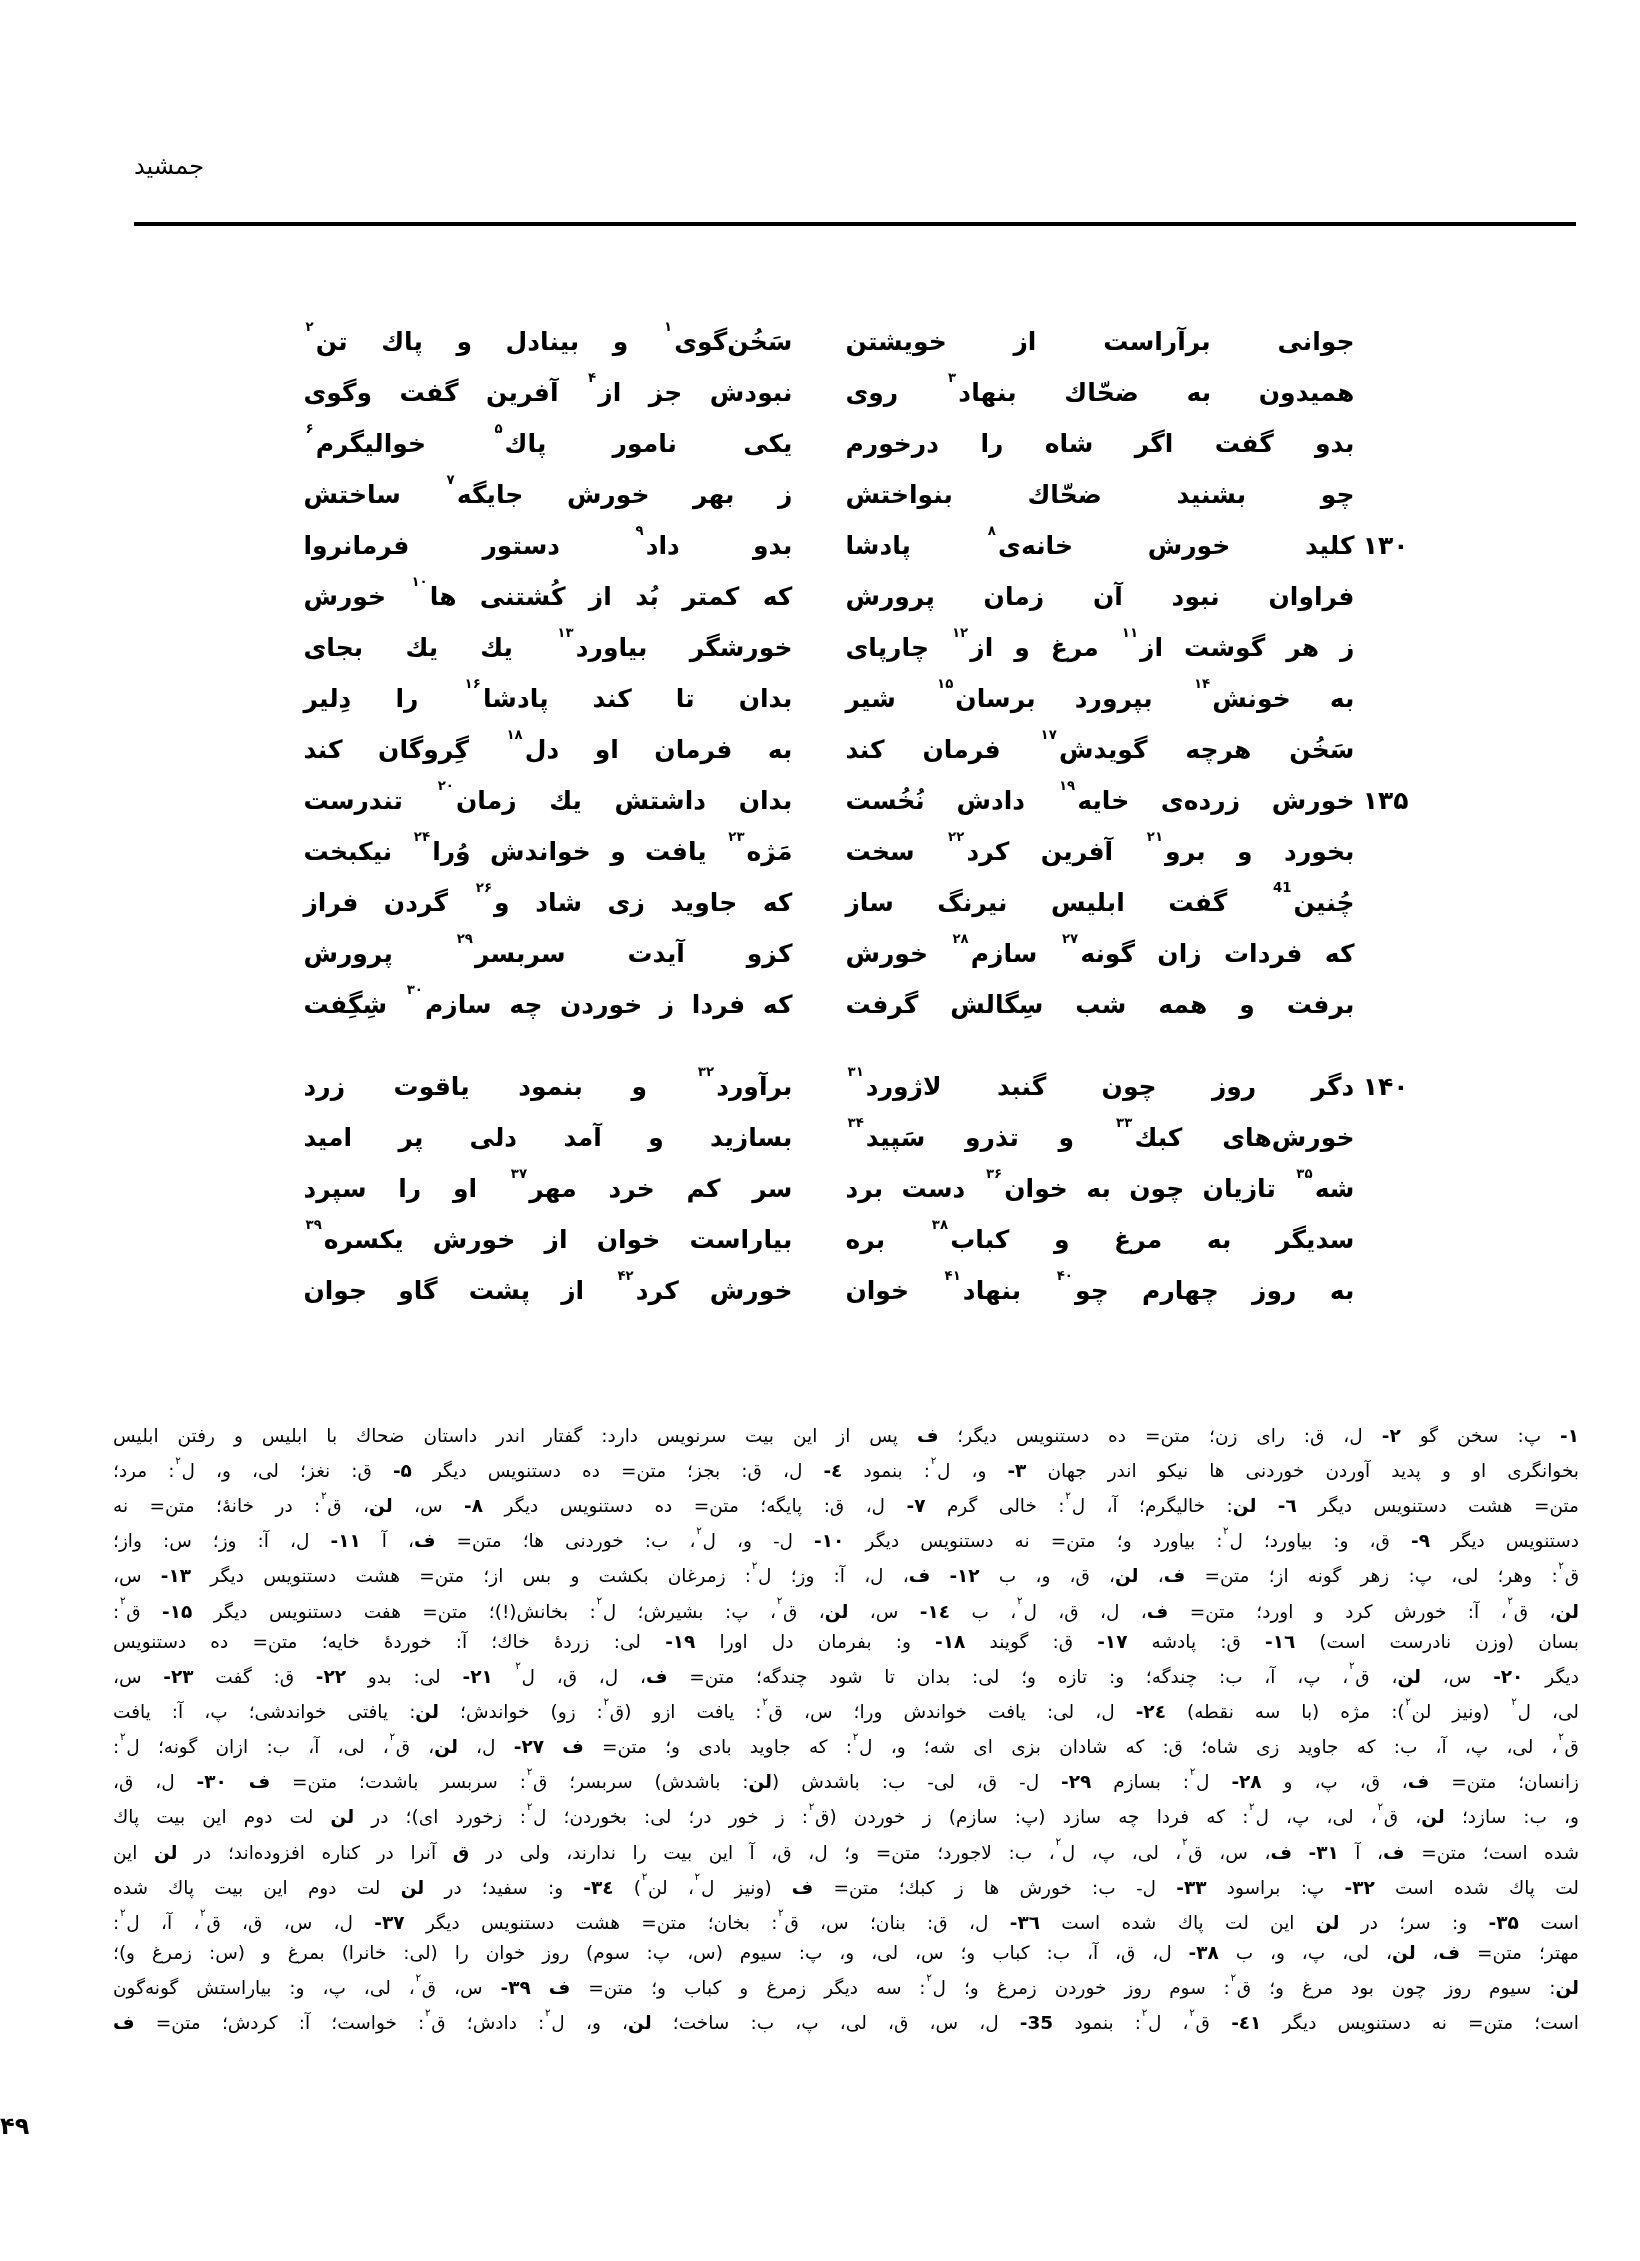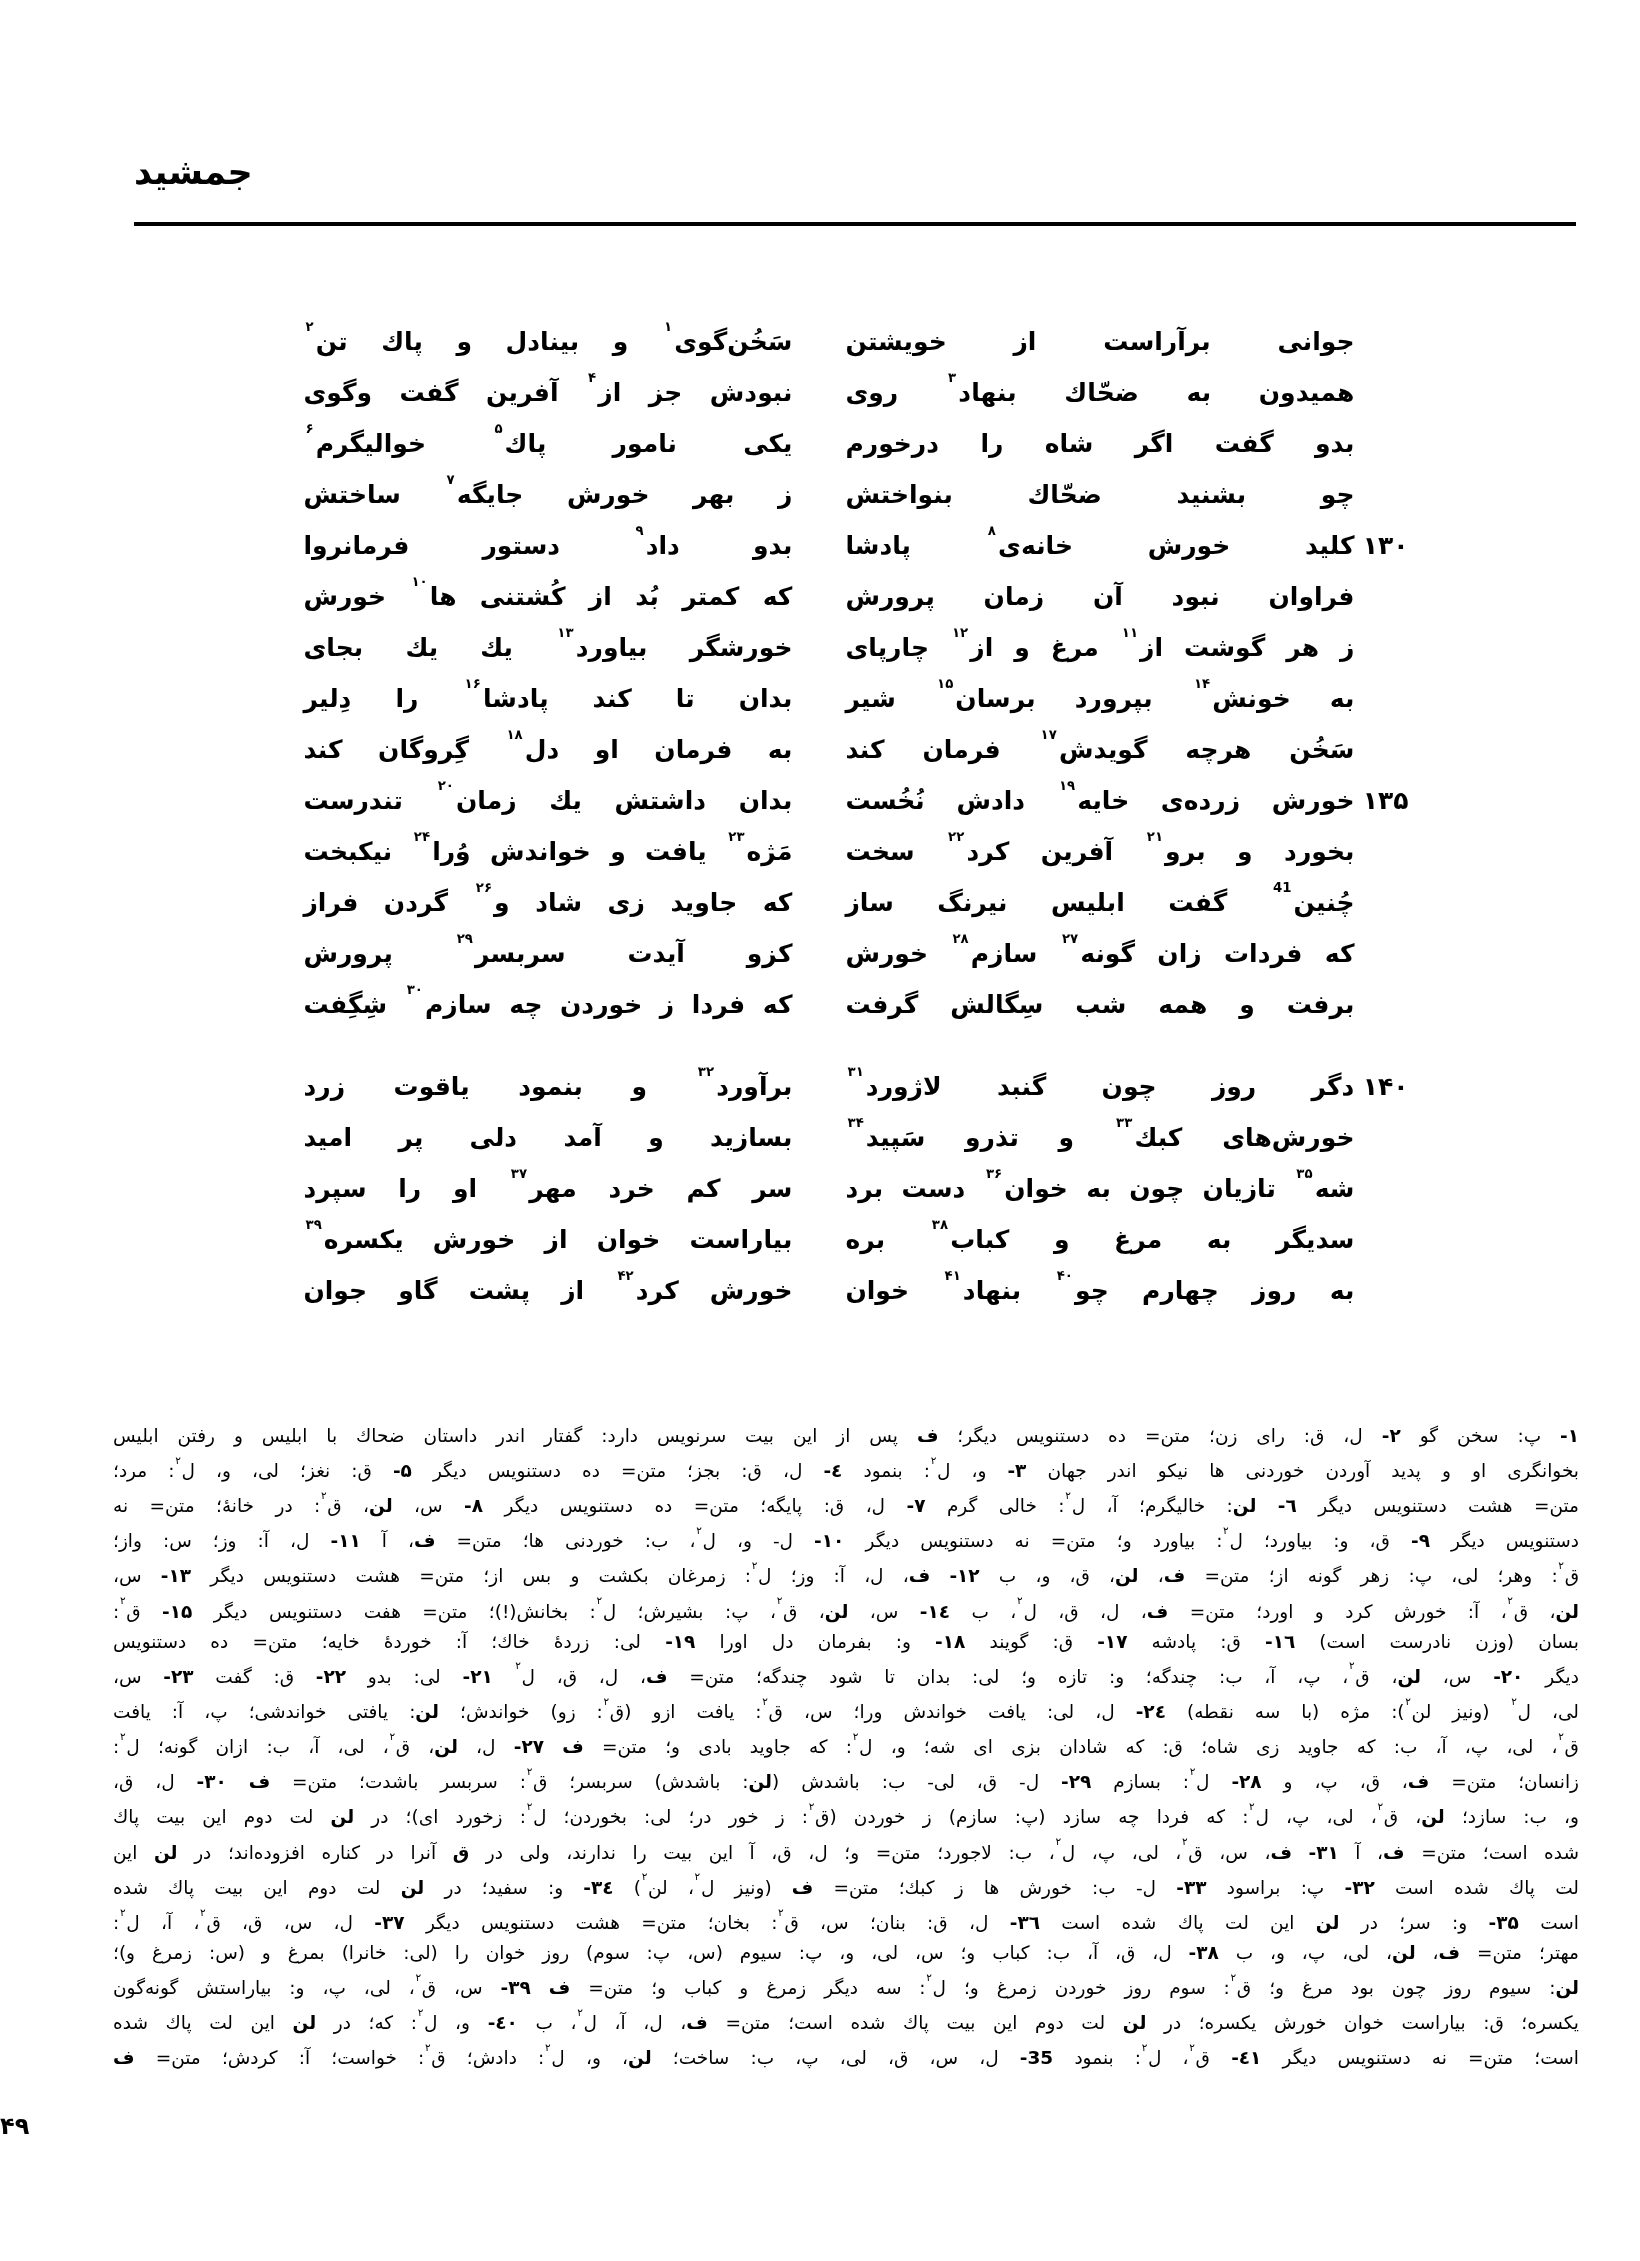--- a/index.html
+++ b/index.html
@@ -9,21 +9,21 @@
     position: relative;
     font-family: "DejaVu Sans", sans-serif;
     color: #000;
     direction: rtl;
   }
   .page { position: absolute; inset: 0; background: #fff; }
 
   
   .header-title {
     position: absolute; top: 152px; left: 134px;
-    font-size: 35px; font-weight: bold; letter-spacing: 0.7px;
+    font-size: 24px; font-weight: normal; letter-spacing: 0.7px;
   }
   .header-rule {
     position: absolute; top: 222px; left: 134px;
     width: 1442px; height: 4.2px; background: #000;
   }
 
   
   .poem {
     position: absolute; top: 316px; right: 190px;
     width: 1205px;
@@ -193,20 +193,19 @@
     <div class="fn-line">دیگر  <b>۲۰-</b> س، <b>لن</b>، ق<sup>۲</sup>، پ، آ، ب: چندگه؛ و: تازه و؛ لی: بدان تا شود چندگه؛ متن= <b>ف</b>، ل، ق، ل<sup>۲</sup>  <b>۲۱-</b> لی: بدو  <b>۲۲-</b> ق: گفت  <b>۲۳-</b> س،</div>
     <div class="fn-line">لی، ل<sup>۲</sup> (ونیز لن<sup>۲</sup>): مژه (با سه نقطه)  <b>۲٤-</b> ل، لی: یافت خواندش ورا؛ س، ق<sup>۲</sup>: یافت ازو (ق<sup>۲</sup>: زو) خواندش؛ <b>لن</b>: یافتی خواندشی؛ پ، آ: یافت</div>
     <div class="fn-line">ق<sup>۲</sup>، لی، پ، آ، ب: که جاوید زی شاه؛ ق: که شادان بزی ای شه؛ و، ل<sup>۲</sup>: که جاوید بادی و؛ متن= <b>ف</b>  <b>۲۷-</b> ل، <b>لن</b>، ق<sup>۲</sup>، لی، آ، ب: ازان گونه؛ ل<sup>۲</sup>:</div>
     <div class="fn-line">زانسان؛ متن= <b>ف</b>، ق، پ، و  <b>۲۸-</b> ل<sup>۲</sup>: بسازم  <b>۲۹-</b> ل- ق، لی- ب: باشدش (<b>لن</b>: باشدش) سربسر؛ ق<sup>۲</sup>: سربسر باشدت؛ متن= <b>ف</b>  <b>۳۰-</b> ل، ق،</div>
     <div class="fn-line">و، ب: سازد؛ <b>لن</b>، ق<sup>۲</sup>، لی، پ، ل<sup>۲</sup>: که فردا چه سازد (پ: سازم) ز خوردن (ق<sup>۲</sup>: ز خور در؛ لی: بخوردن؛ ل<sup>۲</sup>: زخورد ای)؛ در <b>لن</b> لت دوم این بیت پاك</div>
     <div class="fn-line">شده است؛ متن= <b>ف</b>، آ  <b>۳۱-</b> <b>ف</b>، س، ق<sup>۲</sup>، لی، پ، ل<sup>۲</sup>، ب: لاجورد؛ متن= و؛ ل، ق، آ این بیت را ندارند، ولی در <b>ق</b> آنرا در کناره افزوده‌اند؛ در <b>لن</b> این</div>
     <div class="fn-line">لت پاك شده است  <b>۳۲-</b> پ: براسود  <b>۳۳-</b> ل- ب: خورش ها ز کبك؛ متن= <b>ف</b> (ونیز ل<sup>۲</sup>، لن<sup>۲</sup>)  <b>۳٤-</b> و: سفید؛ در <b>لن</b> لت دوم این بیت پاك شده</div>
     <div class="fn-line">است  <b>۳۵-</b> و: سر؛ در <b>لن</b> این لت پاك شده است  <b>۳٦-</b> ل، ق: بنان؛ س، ق<sup>۲</sup>: بخان؛ متن= هشت دستنویس دیگر  <b>۳۷-</b> ل، س، ق، ق<sup>۲</sup>، آ، ل<sup>۲</sup>:</div>
     <div class="fn-line">مهتر؛ متن= <b>ف</b>، <b>لن</b>، لی، پ، و، ب  <b>۳۸-</b> ل، ق، آ، ب: کباب و؛ س، لی، و، پ: سیوم (س، پ: سوم) روز خوان را (لی: خانرا) بمرغ و (س: زمرغ و)؛</div>
     <div class="fn-line"><b>لن</b>: سیوم روز چون بود مرغ و؛ ق<sup>۲</sup>: سوم روز خوردن زمرغ و؛ ل<sup>۲</sup>: سه دیگر زمرغ و کباب و؛ متن= <b>ف</b>  <b>۳۹-</b> س، ق<sup>۲</sup>، لی، پ، و: بیاراستش گونه‌گون</div>
-    <div class="fn-line">یکسره؛ ق: بیاراست خوان خورش یکسره؛ در <b>لن</b> لت دوم این بیت پاك شده است؛ متن= <b>ف</b>، ل، آ، ل<sup>۲</sup>، ب  <b>٤۰-</b> و، ل<sup>۲</sup>: که؛ در <b>لن</b> این لت پاك شده</div>
     <div class="fn-line">است؛ متن= نه دستنویس دیگر  <b>٤۱-</b> ق<sup>۲</sup>، ل<sup>۲</sup>: بنمود  <b>35-</b> ل، س، ق، لی، پ، ب: ساخت؛ <b>لن</b>، و، ل<sup>۲</sup>: دادش؛ ق<sup>۲</sup>: خواست؛ آ: کردش؛ متن= <b>ف</b></div>
   </div>
 
   <div class="page-number">۴۹</div>
 
 </div>
 
 
 </body></html>

